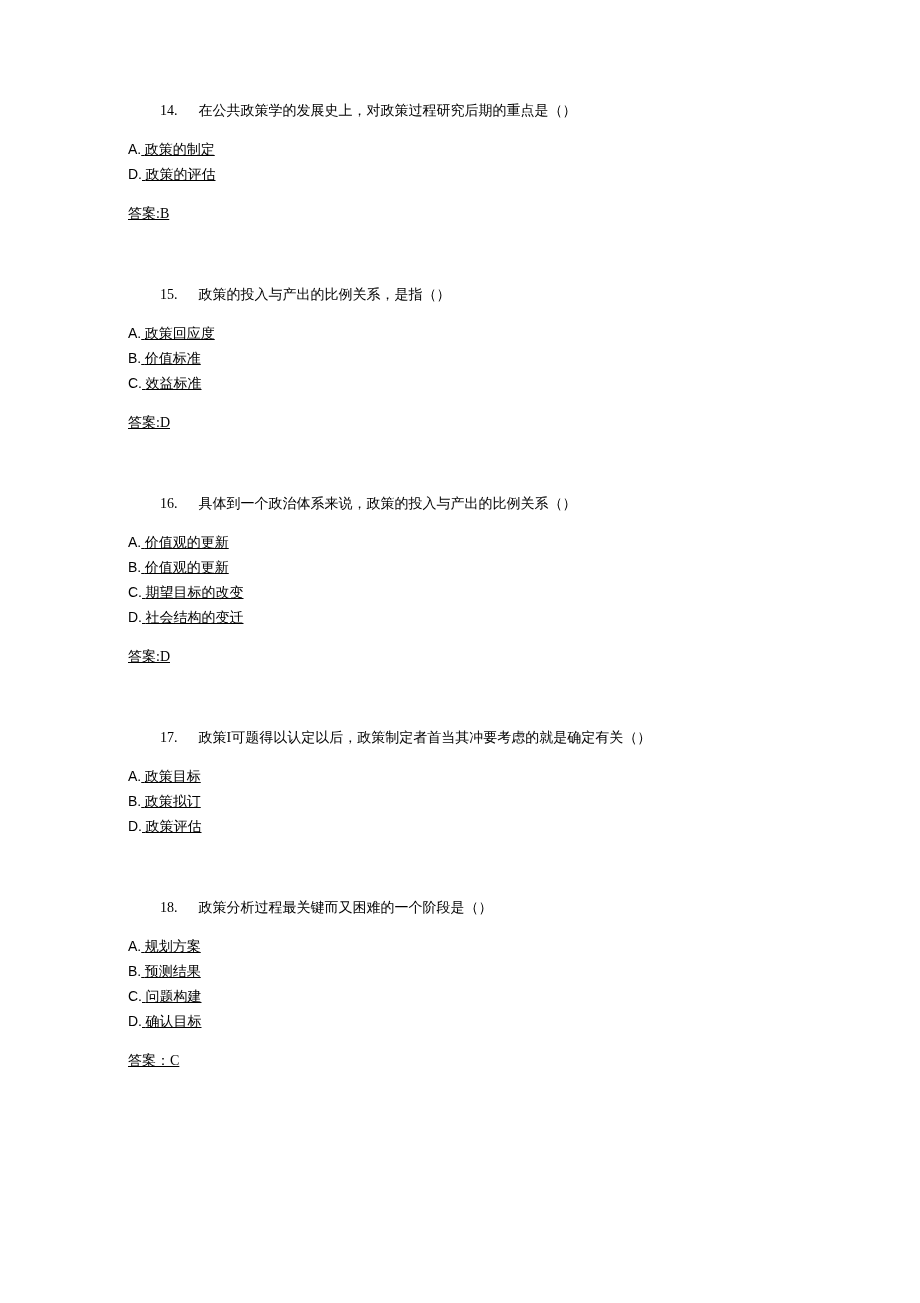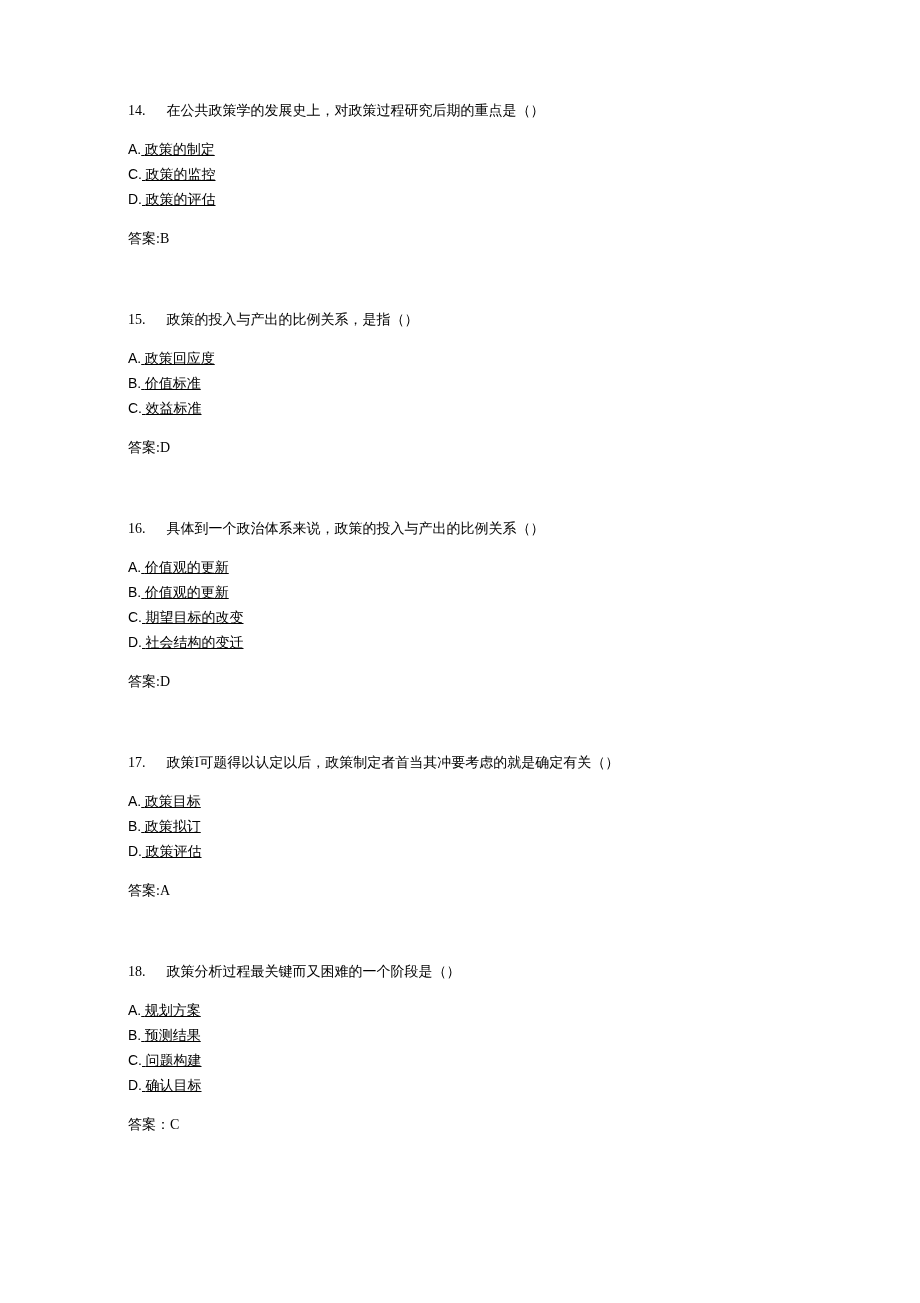--- a/index.html
+++ b/index.html
@@ -16,58 +16,56 @@
     line-height: 1.5;
   }
   .question-block {
     margin-bottom: 60px;
   }
   .question-block.last {
     margin-bottom: 0;
   }
   .question-stem {
     margin-bottom: 18px;
+    margin-left: 32px;
   }
   .q-num {
     display: inline-block;
     min-width: 28px;
   }
   .options {
     margin-bottom: 18px;
   }
   .option-line {
     margin-bottom: 4px;
     text-decoration: underline;
   }
   .opt-letter {
     display: inline-block;
     font-family: Arial, sans-serif;
   }
   .answer-line {
     margin-top: 4px;
+    text-decoration: underline;
   }
 </style>
 </head>
 <body>
 
 <div class="page">
 
   <div class="question-block">
     <div class="question-stem">
       <span class="q-num">14.</span>&nbsp;&nbsp;
       <span>在公共政策学的发展史上，对政策过程研究后期的重点是（）</span>
     </div>
     <div class="options">
       <div class="option-line">
         <span class="opt-letter">A.</span>
         <span>政策的制定</span>
-      </div>
-      <div class="option-line">
-        <span class="opt-letter">C.</span>
-        <span>政策的监控</span>
       </div>
       <div class="option-line">
         <span class="opt-letter">D.</span>
         <span>政策的评估</span>
       </div>
     </div>
     <div class="answer-line">答案:B</div>
   </div>
 
   <div class="question-block">
@@ -130,21 +128,20 @@
       </div>
       <div class="option-line">
         <span class="opt-letter">B.</span>
         <span>政策拟订</span>
       </div>
       <div class="option-line">
         <span class="opt-letter">D.</span>
         <span>政策评估</span>
       </div>
     </div>
-    <div class="answer-line">答案:A</div>
   </div>
 
   <div class="question-block last">
     <div class="question-stem">
       <span class="q-num">18.</span>&nbsp;&nbsp;
       <span>政策分析过程最关键而又困难的一个阶段是（）</span>
     </div>
     <div class="options">
       <div class="option-line">
         <span class="opt-letter">A.</span>

